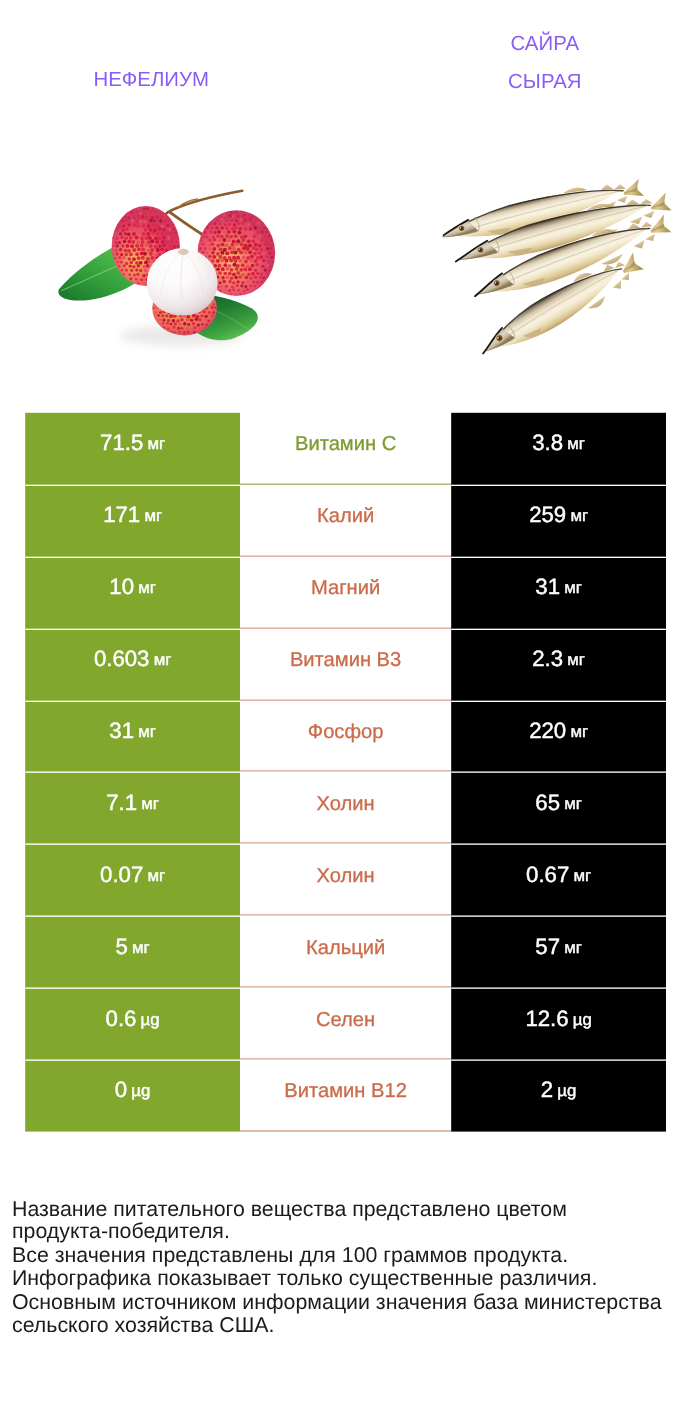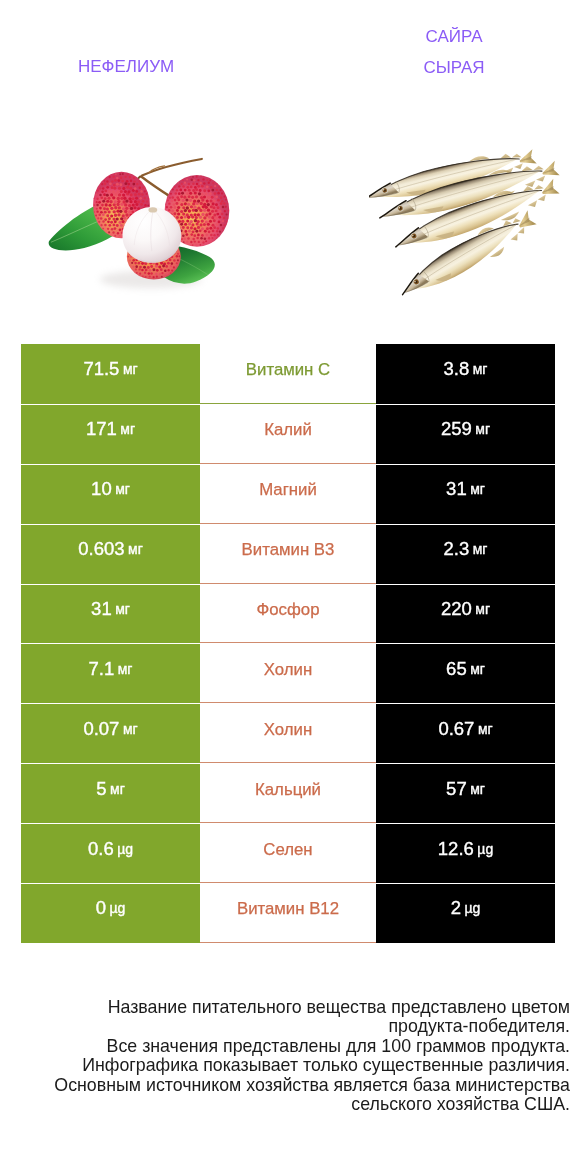--- a/index.html
+++ b/index.html
@@ -21,21 +21,21 @@
   .cell{display:flex;align-items:center;justify-content:center;font-weight:400;font-size:18.5px;box-sizing:border-box;-webkit-text-stroke:0.38px currentColor;padding-bottom:10px;}
   .cell.left{width:179px;background:#81a72c;color:#fff;}
   .cell.mid{width:176px;background:#fff;font-size:16.8px;-webkit-text-stroke:0.25px currentColor;padding-bottom:6px;}
   .cell.right{width:179px;background:#000000;color:#fff;}
   .cell .unit{font-size:14px;margin-left:3.5px;}
   .row+.row .cell.left,.row+.row .cell.right{border-top:1px solid #fff;}
   .cell.mid{border-bottom:1px solid #c8b9a0;}
   
   .cell.mid.green{color:#7d9a33;border-bottom-color:#8aa43c;}
   .cell.mid.orange{color:#cb6b4b;border-bottom-color:#d08b6e;}
-  .footer{position:absolute;left:10px;top:998px;width:560px;text-align:right;font-size:17.8px;line-height:19.4px;color:#1b1b1b;}
+  .footer{position:absolute;left:10px;top:998px;width:560px;text-align:left;font-size:17.8px;line-height:19.4px;color:#1b1b1b;}
   .footer p{margin:0;}
 .t0 circle{r:0.8px;fill:#dd2a47;opacity:0.6}.t1 circle{r:0.9px;fill:#dd2a47;opacity:0.7}.t2 circle{r:1.0px;fill:#dd2a47;opacity:0.7}.t3 circle{r:1.0px;fill:#dd2a47;opacity:0.8}.t4 circle{r:1.1px;fill:#dd2a47;opacity:0.8}.t5 circle{r:1.2px;fill:#dd2a47;opacity:0.9}.t6 circle{r:1.3px;fill:#dd2a47;opacity:0.9}.t7 circle{r:1.4px;fill:#dd2a47;opacity:1.0}.t8 circle{r:1.5px;fill:#dd2a47;opacity:1.0}.t9 circle{r:1.6px;fill:#dd2a47;opacity:1.0}.t10 circle{r:1.7px;fill:#dd2a47;opacity:1.0}.t11 circle{r:0.8px;fill:#d3183a;opacity:0.6}.t12 circle{r:1.0px;fill:#d3183a;opacity:0.7}.t13 circle{r:1.1px;fill:#d3183a;opacity:0.8}.t14 circle{r:1.2px;fill:#d3183a;opacity:0.9}.t15 circle{r:1.3px;fill:#d3183a;opacity:0.9}.t16 circle{r:1.4px;fill:#d3183a;opacity:1.0}.t17 circle{r:1.5px;fill:#d3183a;opacity:1.0}.t18 circle{r:1.6px;fill:#d3183a;opacity:1.0}.t19 circle{r:1.7px;fill:#d3183a;opacity:1.0}.t20 circle{r:1.0px;fill:#ea4f62;opacity:0.7}.t21 circle{r:1.0px;fill:#ea4f62;opacity:0.8}.t22 circle{r:1.1px;fill:#ea4f62;opacity:0.8}.t23 circle{r:1.2px;fill:#ea4f62;opacity:0.9}.t24 circle{r:1.3px;fill:#ea4f62;opacity:0.9}.t25 circle{r:1.4px;fill:#ea4f62;opacity:1.0}.t26 circle{r:1.5px;fill:#ea4f62;opacity:1.0}.t27 circle{r:1.6px;fill:#ea4f62;opacity:1.0}.t28 circle{r:1.7px;fill:#ea4f62;opacity:1.0}.t29 circle{r:0.9px;fill:#ab1631;opacity:0.7}.t30 circle{r:1.0px;fill:#ab1631;opacity:0.8}.t31 circle{r:1.1px;fill:#ab1631;opacity:0.8}.t32 circle{r:1.3px;fill:#ab1631;opacity:0.9}.t33 circle{r:1.4px;fill:#ab1631;opacity:1.0}.t34 circle{r:1.5px;fill:#ab1631;opacity:1.0}.t35 circle{r:1.6px;fill:#ab1631;opacity:1.0}.t36 circle{r:1.7px;fill:#ab1631;opacity:1.0}.t37 circle{r:1.2px;fill:#dd2a47;opacity:0.8}.t38 circle{r:1.3px;fill:#dd2a47;opacity:1.0}.t39 circle{r:0.9px;fill:#d3183a;opacity:0.7}.t40 circle{r:1.2px;fill:#d3183a;opacity:0.8}.t41 circle{r:1.3px;fill:#d3183a;opacity:1.0}.t42 circle{r:0.9px;fill:#ea4f62;opacity:0.7}.t43 circle{r:0.8px;fill:#ab1631;opacity:0.6}.t44 circle{r:1.0px;fill:#ab1631;opacity:0.7}.t45 circle{r:1.2px;fill:#ab1631;opacity:0.8}.t46 circle{r:1.2px;fill:#ab1631;opacity:0.9}.t47 circle{r:1.1px;fill:#dd2a47;opacity:0.9}.t48 circle{r:1.1px;fill:#d3183a;opacity:0.9}.t49 circle{r:1.1px;fill:#ea4f62;opacity:0.9}.t50 circle{r:1.3px;fill:#ea4f62;opacity:1.0}.t51 circle{r:1.1px;fill:#ab1631;opacity:0.9}.t52 circle{r:1.3px;fill:#ab1631;opacity:1.0}
 </style>
 </head>
 <body>
 
 <div class="page">
 
   <div class="title" id="title-left">НЕФЕЛИУМ</div>
   <div class="title" id="title-right">
@@ -1248,17 +1248,17 @@
           <span class="unit">µg</span>
         </div>
       </div>
     </div>
 
   <div class="footer">
       <p>Название питательного вещества представлено цветом</p>
       <p>продукта-победителя.</p>
       <p>Все значения представлены для 100 граммов продукта.</p>
       <p>Инфографика показывает только существенные различия.</p>
-      <p>Основным источником хозяйства является база министерства</p>
+      <p>Основным источником информации значения база министерства</p>
       <p>сельского хозяйства США.</p>
     </div>
 
 </div>
 
 </body></html>

